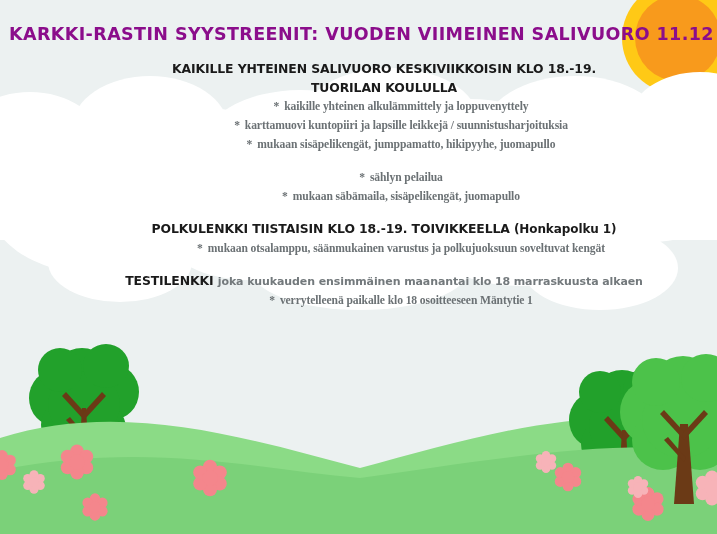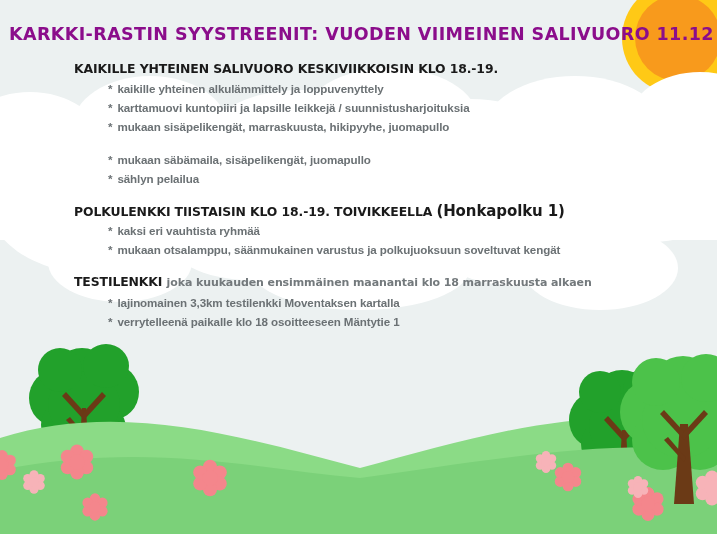--- a/index.html
+++ b/index.html
@@ -39,46 +39,46 @@
     white-space: nowrap;
   }
 
   
   #content {
     position: absolute;
     left: 74px;
     top: 60px;
     width: 620px;
   }
-  .block { margin-bottom: 14px; }
+  .block { margin-bottom: 14px; text-align: center; }
   .block:last-child { margin-bottom: 0; }
 
   .hdr {
     font-family: "DejaVu Sans", sans-serif;
     font-weight: bold;
     font-size: 12.4px;
     color: #1A1A1A;
     line-height: 18.5px;
     letter-spacing: -0.1px;
     white-space: nowrap;
   }
   .hdr .sub {
-    font-size: 15px;
+    font-size: 12px;
     font-weight: bold;
   }
   .hdr .light {
     font-weight: bold;
     font-size: 11px;
     color: #73797C;
     letter-spacing: -0.1px;
     margin-top: 34px;
   }
 
   .bullet {
-    font-family: Liberation Sans, sans-serif;
+    font-family: Liberation Serif, serif;
     font-weight: bold;
     font-size: 11.6px;
     color: #6B7174;
     line-height: 19px;
     padding-left: 34px;
     letter-spacing: -0.1px;
     white-space: nowrap;
   }
   .bullet .star { margin-right: 5px; }
 </style>
@@ -261,33 +261,32 @@
         <circle cx="0" cy="0" r="5.5"></circle>
       </g>
     </g>
   </svg>
 
   <div id="title">KARKKI-RASTIN SYYSTREENIT: VUODEN VIIMEINEN SALIVUORO 11.12</div>
 
   <div id="content">
       <div class="block">
         <div class="hdr"><span>KAIKILLE YHTEINEN SALIVUORO KESKIVIIKKOISIN KLO 18.-19.</span></div>
+        <div class="hdr"><span>TUORILAN KOULULLA</span></div>
         <div class="bullet"><span class="star">*</span><span>kaikille yhteinen alkulämmittely ja loppuvenyttely</span></div>
         <div class="bullet"><span class="star">*</span><span>karttamuovi kuntopiiri ja lapsille leikkejä / suunnistusharjoituksia</span></div>
-        <div class="bullet"><span class="star">*</span><span>mukaan sisäpelikengät, marraskuusta, hikipyyhe, juomapullo</span></div>
-      </div>
-      <div class="block">
+        <div class="bullet"><span class="star">*</span><span>mukaan sisäpelikengät, jumppamatto, hikipyyhe, juomapullo</span></div>
+      </div>
+      <div class="block">
+        <div class="bullet"><span class="star">*</span><span>sählyn pelailua</span></div>
         <div class="bullet"><span class="star">*</span><span>mukaan säbämaila, sisäpelikengät,  juomapullo</span></div>
-        <div class="bullet"><span class="star">*</span><span>sählyn pelailua</span></div>
       </div>
       <div class="block">
         <div class="hdr"><span>POLKULENKKI TIISTAISIN KLO 18.-19. TOIVIKKEELLA</span> <span class="sub">(Honkapolku 1)</span></div>
-        <div class="bullet"><span class="star">*</span><span>kaksi eri vauhtista ryhmää</span></div>
         <div class="bullet"><span class="star">*</span><span>mukaan otsalamppu, säänmukainen varustus ja polkujuoksuun soveltuvat kengät</span></div>
       </div>
       <div class="block">
         <div class="hdr"><span>TESTILENKKI</span> <span class="light">joka kuukauden ensimmäinen maanantai klo 18 marraskuusta alkaen</span></div>
-        <div class="bullet"><span class="star">*</span><span>lajinomainen 3,3km testilenkki Moventaksen kartalla</span></div>
         <div class="bullet"><span class="star">*</span><span>verrytelleenä paikalle klo 18 osoitteeseen Mäntytie 1</span></div>
       </div>
     </div>
 
 </div>
 
 </body></html>

